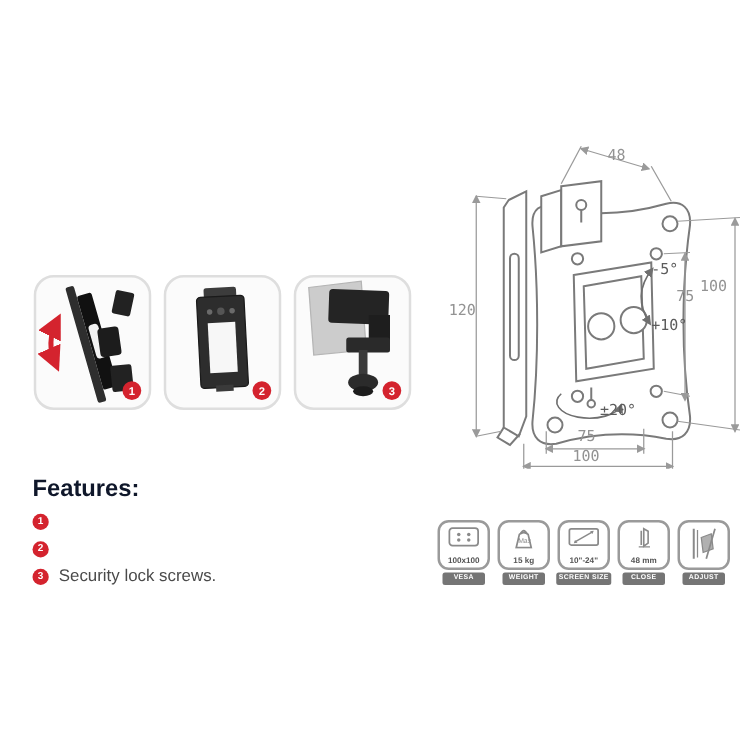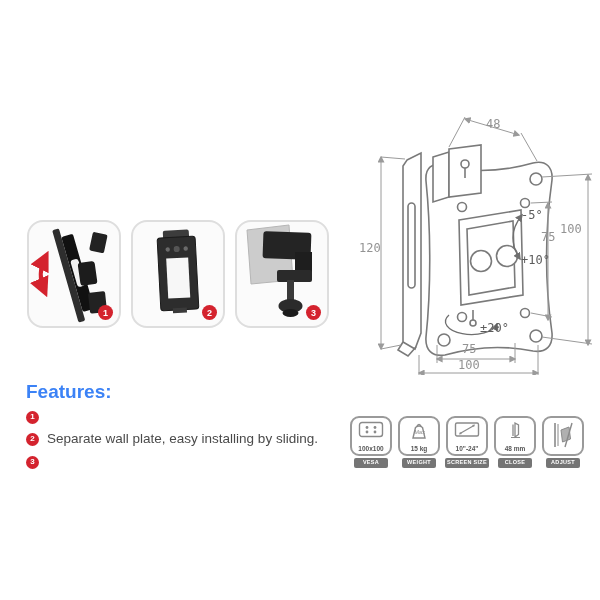--- a/index.html
+++ b/index.html
@@ -9,21 +9,21 @@
   
   .photos-row{position:absolute;left:27px;top:220px;display:flex;gap:10px;}
   .photo-card{position:relative;width:94px;height:108px;box-sizing:border-box;
               border:2px solid #dedede;border-radius:16px;background:#fbfbfb;overflow:hidden;}
   .badge{position:absolute;right:6px;bottom:6px;width:15px;height:15px;border-radius:50%;
          background:#d4232e;color:#fff;font-size:9px;font-weight:bold;
          display:flex;align-items:center;justify-content:center;}
 
   
   .features{position:absolute;left:26px;top:381px;width:320px;}
-  .features-heading{margin:0 0 7px 0;font-size:19px;font-weight:800;color:#3b82f6;}
+  .features-heading{margin:0 0 7px 0;font-size:19px;font-weight:800;color:#0f172a;}
   .feature-item{display:flex;gap:8px;margin-bottom:8px;font-size:13.5px;color:#4a4a4a;
                 font-weight:500;line-height:1.1;}
   .fnum{flex:none;width:13px;height:13px;margin-top:1px;border-radius:50%;background:#d4232e;
         color:#fff;font-size:8px;font-weight:bold;display:flex;align-items:center;justify-content:center;}
 
   
   .drawing{position:absolute;left:345px;top:105px;width:250px;height:270px;}
   .dim-text{font-family:"DejaVu Sans Mono",monospace;font-size:12px;fill:#939393;}
   .ang-text{font-family:"DejaVu Sans Mono",monospace;font-size:12px;fill:#5c5c5c;}
 
@@ -186,24 +186,24 @@
     </svg>
   </div>
 
   <div class="features">
     <h2 class="features-heading">Features:</h2>
     <div class="feature-item">
       <span class="fnum">1</span>
     </div>
     <div class="feature-item">
       <span class="fnum">2</span>
-      <span>Separate wall plate, easy installing by sliding.</span>
     </div>
     <div class="feature-item">
       <span class="fnum">3</span>
+      <span>Security lock screws.</span>
     </div>
   </div>
 
   <div class="specs-row">
 
     <div class="spec-item">
       <div class="spec-card">
         <svg width="26" height="17" viewBox="0 0 26 17">
           <rect x="1.5" y="1.5" width="23" height="14" rx="2.5" fill="none" stroke="#8a8a8a" stroke-width="1.4"></rect>
           <circle cx="9" cy="6.5" r="1.4" fill="#8a8a8a"></circle>

